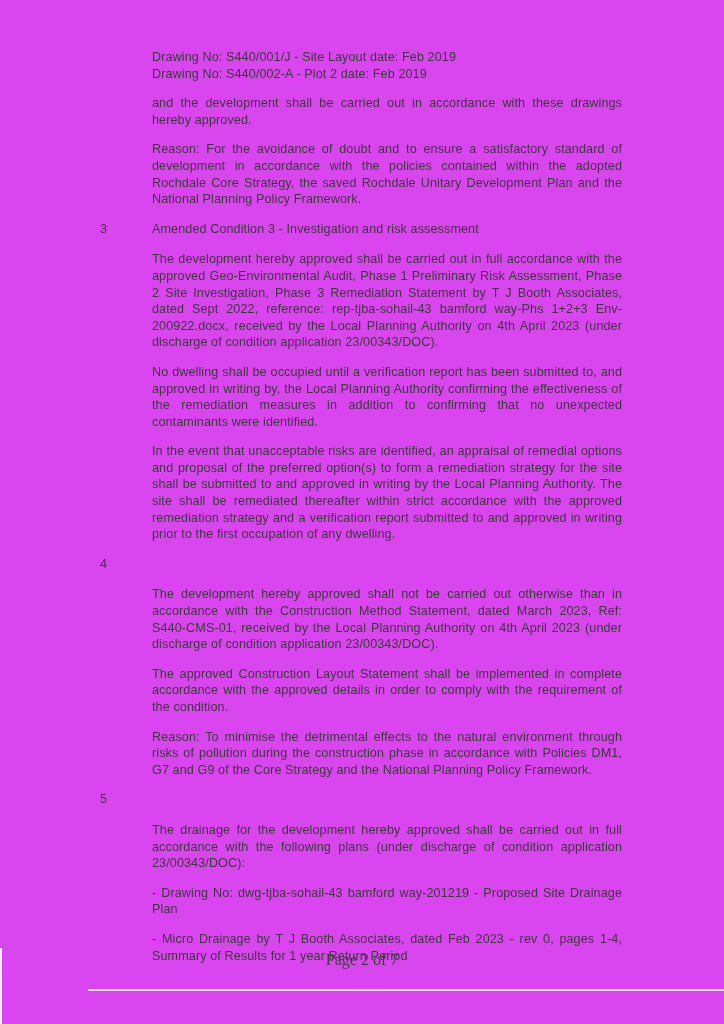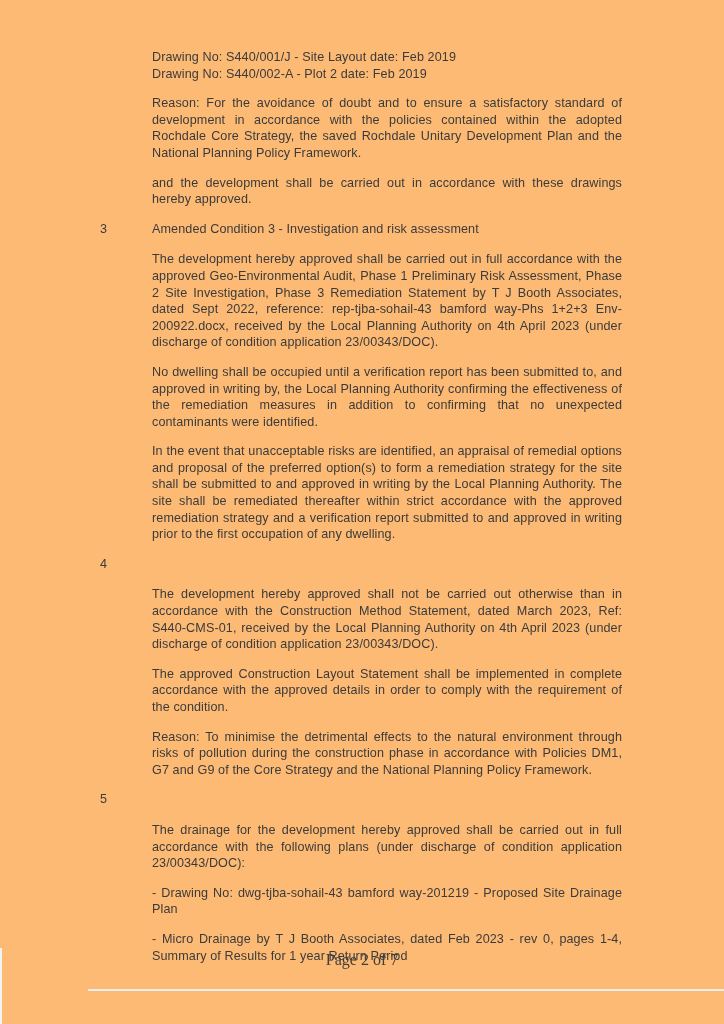--- a/index.html
+++ b/index.html
@@ -10,21 +10,21 @@
     width: 724px;
     height: 1024px;
     background: #fefefe;
     position: relative;
     overflow: hidden;
     font-family: "Liberation Sans", sans-serif;
   }
   .scan-page {
     position: absolute;
     inset: 0;
-    background: #fdba74;
+    background: #d946ef;
   }
   .doc-body {
     position: absolute;
     top: 49px;
     left: 0;
     right: 0;
     font-size: 12.6px;
     line-height: 16.6px;
     color: #3b3b3b;
     letter-spacing: 0.1px;
@@ -88,22 +88,22 @@
 
 <div class="scan-page">
 
   <div class="doc-body">
 
     <div class="drawing-list">
       <div class="drawing-line">Drawing No: S440/001/J - Site Layout date: Feb 2019</div>
       <div class="drawing-line">Drawing No: S440/002-A - Plot 2 date: Feb 2019</div>
     </div>
 
+    <p class="body-para">and the development shall be carried out in accordance with these drawings hereby approved.</p>
     <p class="body-para">Reason: For the avoidance of doubt and to ensure a satisfactory standard of development in accordance with the policies contained within the adopted Rochdale Core Strategy, the saved Rochdale Unitary Development Plan and the National Planning Policy Framework.</p>
-    <p class="body-para">and the development shall be carried out in accordance with these drawings hereby approved.</p>
 
     <div class="condition-header">
       <span class="condition-number">3</span>
       <span class="condition-title">Amended Condition 3 - Investigation and risk assessment</span>
     </div>
     <div class="condition-paras">
       <p class="body-para">The development hereby approved shall be carried out in full accordance with the approved Geo-Environmental Audit, Phase 1 Preliminary Risk Assessment, Phase 2 Site Investigation, Phase 3 Remediation Statement by T J Booth Associates, dated Sept 2022, reference: rep-tjba-sohail-43 bamford way-Phs 1+2+3 Env-200922.docx, received by the Local Planning Authority on 4th April 2023 (under discharge of condition application 23/00343/DOC).</p>
       <p class="body-para">No dwelling shall be occupied until a verification report has been submitted to, and approved in writing by, the Local Planning Authority confirming the effectiveness of the remediation measures in addition to confirming that no unexpected contaminants were identified.</p>
       <p class="body-para">In the event that unacceptable risks are identified, an appraisal of remedial options and proposal of the preferred option(s) to form a remediation strategy for the site shall be submitted to and approved in writing by the Local Planning Authority. The site shall be remediated thereafter within strict accordance with the approved remediation strategy and a verification report submitted to and approved in writing prior to the first occupation of any dwelling.</p>
     </div>

